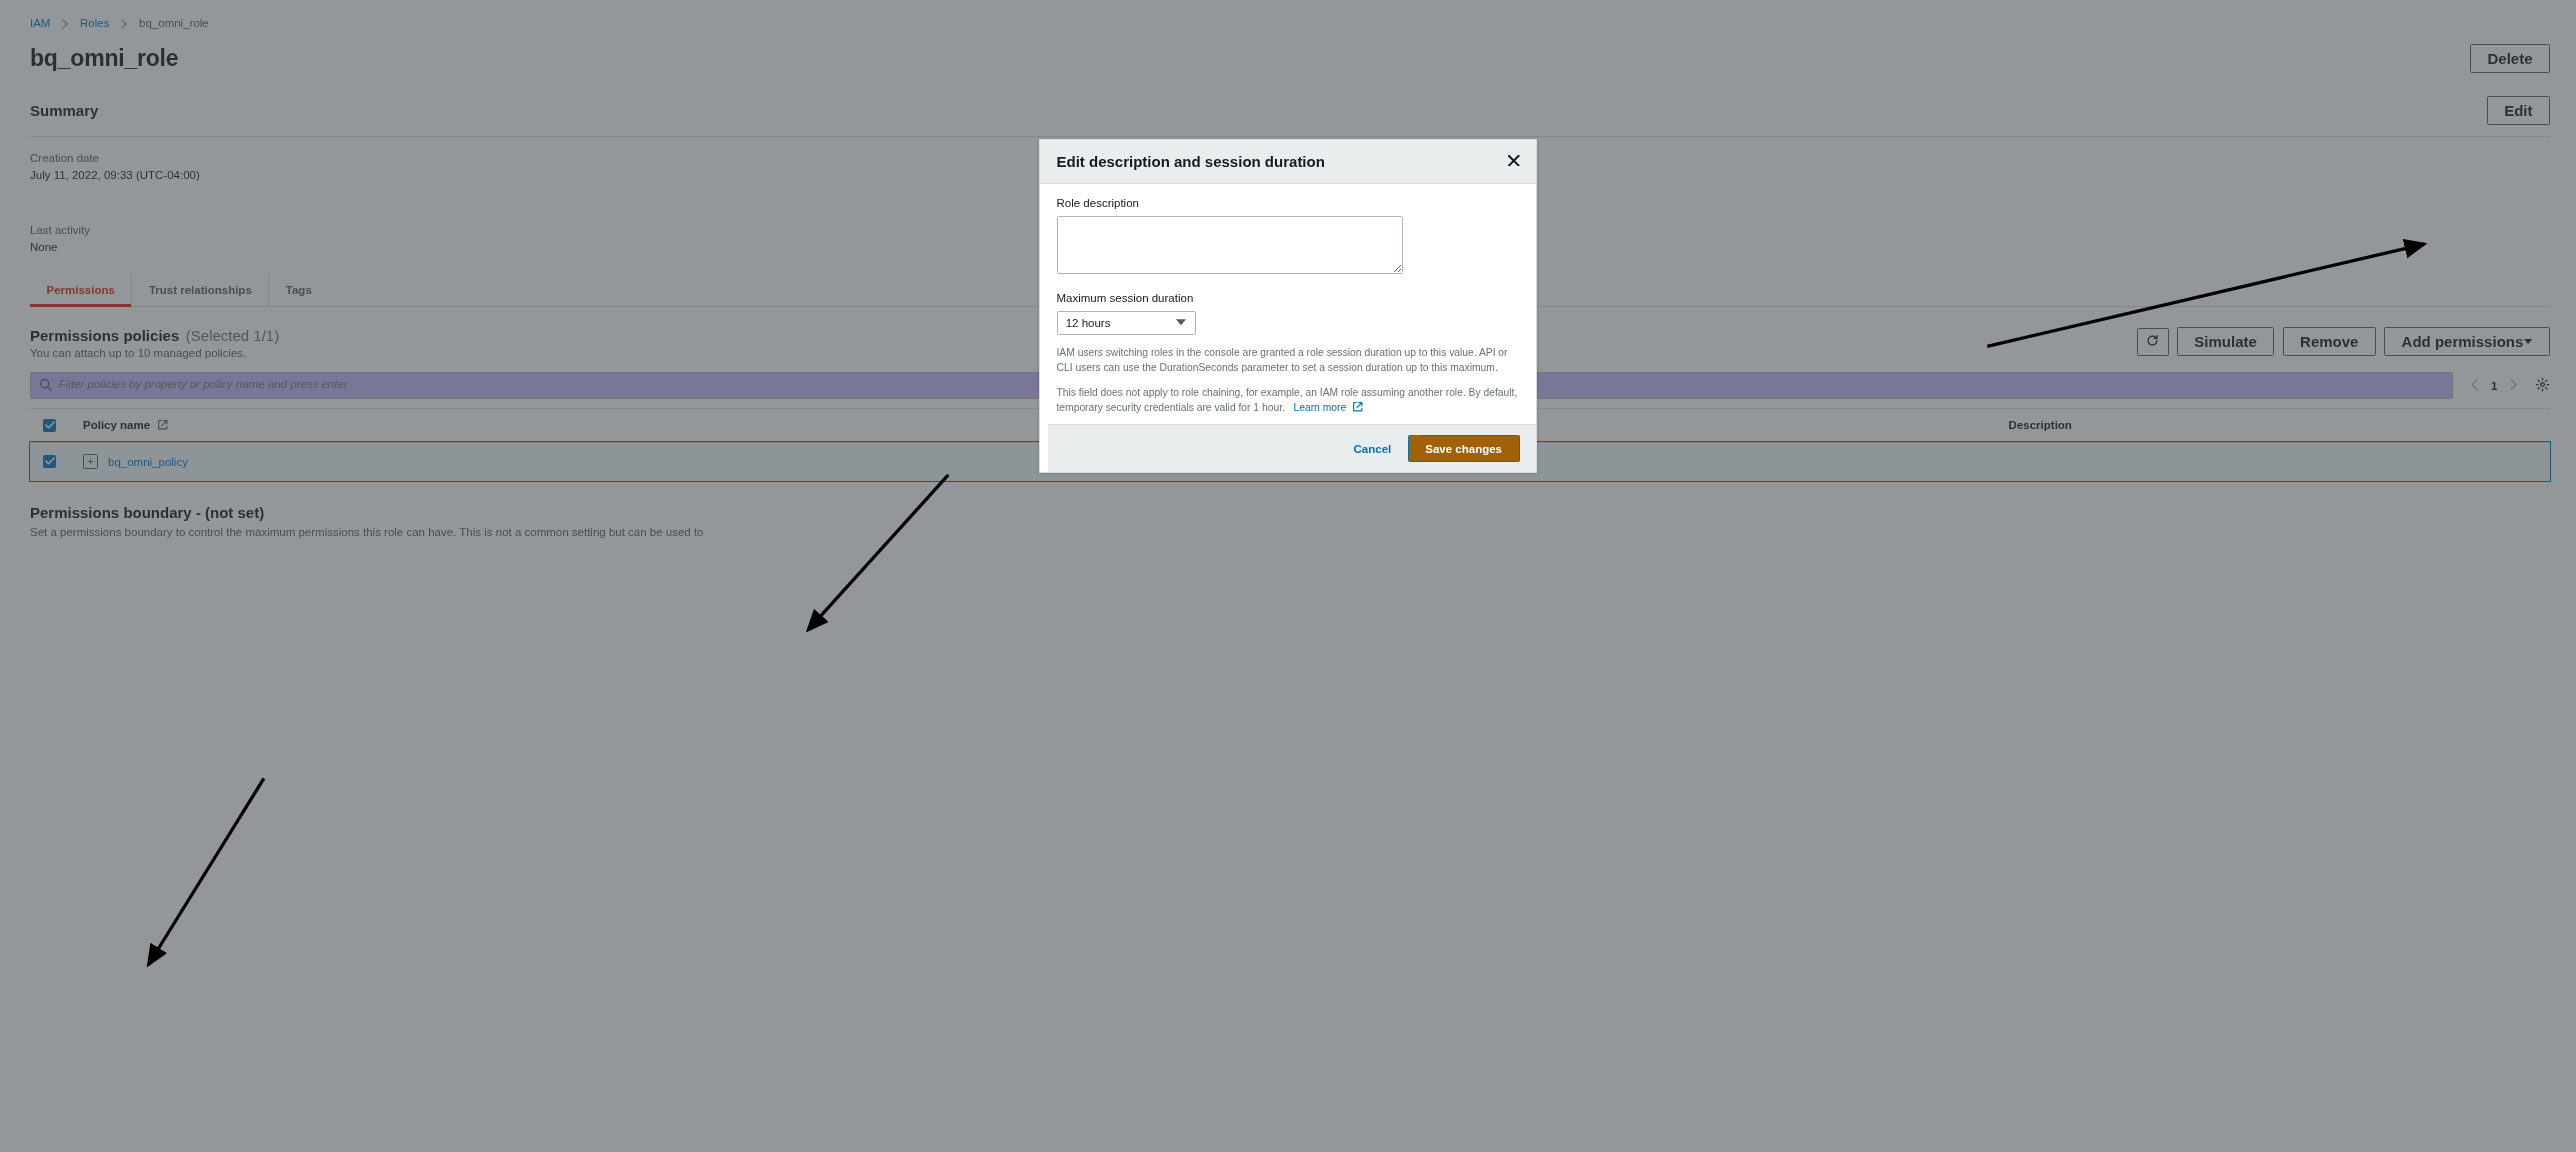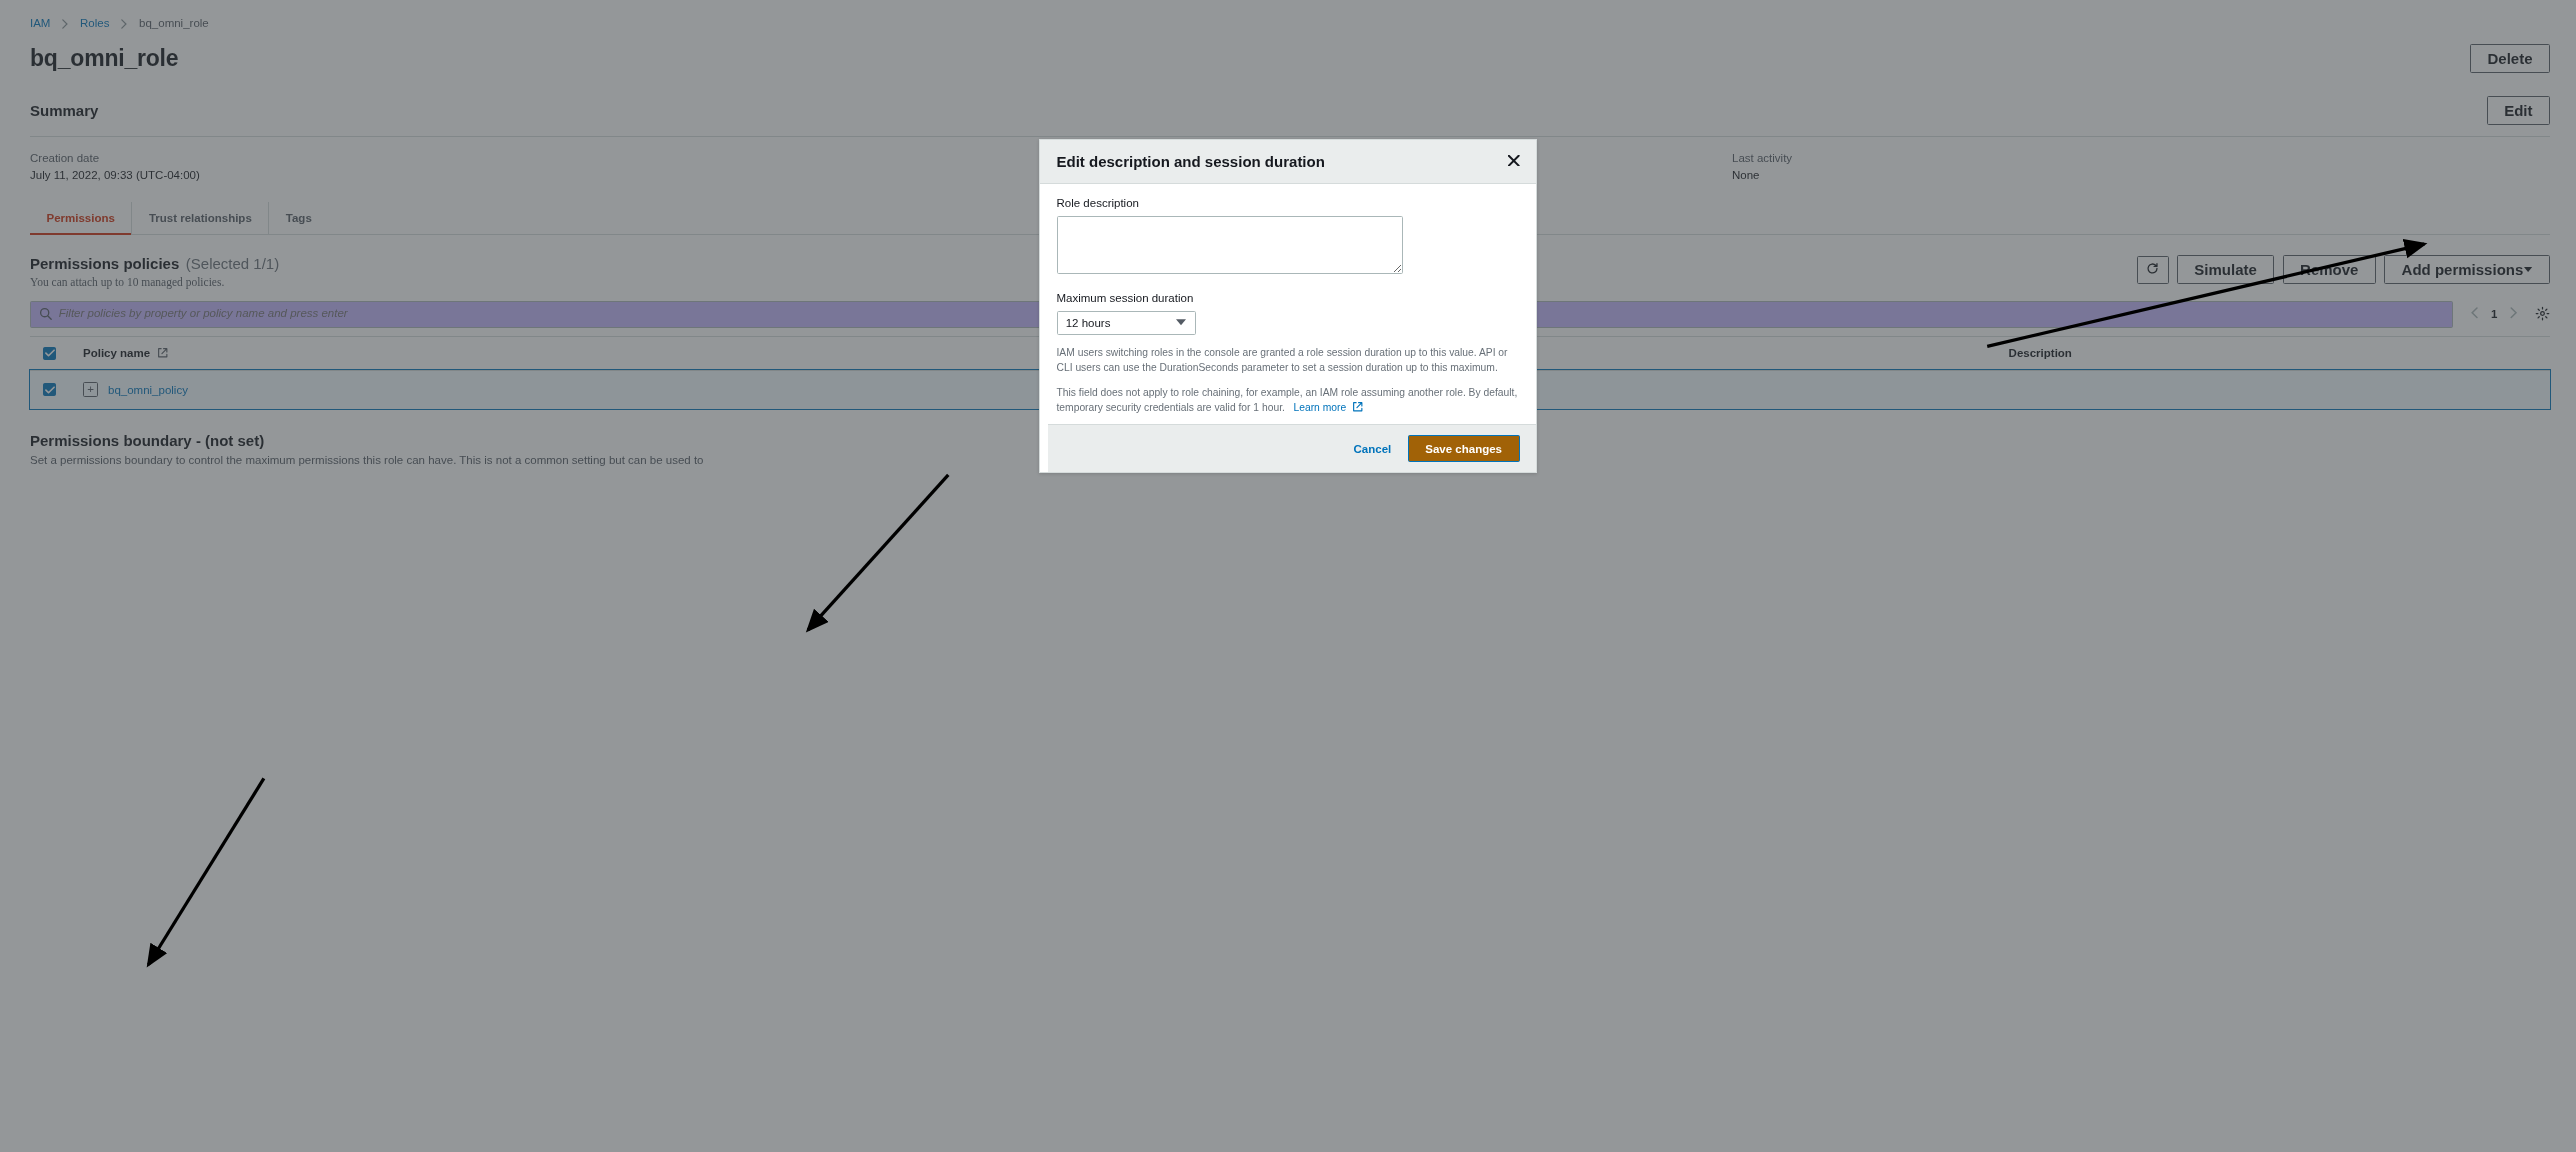--- a/index.html
+++ b/index.html
@@ -54,21 +54,21 @@
     display: flex;
     justify-content: space-between;
     align-items: center;
     margin-bottom: 11.5px;
   }
   .summary-title { font-size: 15px; font-weight: 700; }
   .divider { border: none; border-top: 0.8px solid #d5dbdb; margin: 0; }
 
   .summary-grid {
     display: grid;
-    grid-template-columns: 1fr 1fr 1fr;
+    grid-template-columns: 1fr;
     column-gap: 33px;
     row-gap: 21.4px;
     padding: 15px 0 18px 0;
   }
   .field-label { color: #545b64; font-size: 11.5px; margin-bottom: 5px; }
   .field-value { font-size: 11.5px; }
 
   
   .tabs {
     display: flex;
@@ -96,21 +96,21 @@
   .panel { padding: 20px 0 0 0; }
   .panel-header {
     display: flex;
     justify-content: space-between;
     align-items: flex-start;
     padding: 0 0 13px 0;
   }
   .panel-title-line { display:flex; align-items:baseline; gap:6.6px; }
   .panel-title { font-size: 15px; font-weight: 700; }
   .panel-subcount { font-size: 15px; color: #687078; font-weight: 400; }
-  .panel-desc { color: #545b64; font-size: 11.5px; margin-top: 3.3px; font-family: Liberation Serif, serif; }
+  .panel-desc { color: #545b64; font-size: 11.5px; margin-top: 3.3px; }
   .panel-actions { display:flex; gap:8.2px; align-items:center; }
   .icon-btn {
     border: 0.8px solid #545b64;
     background: #fff;
     border-radius: 1.6px;
     padding: 5px 8.2px;
     cursor:pointer;
     display:flex; align-items:center; justify-content:center;
   }
   .icon-btn svg { width:13px; height:13px; }

